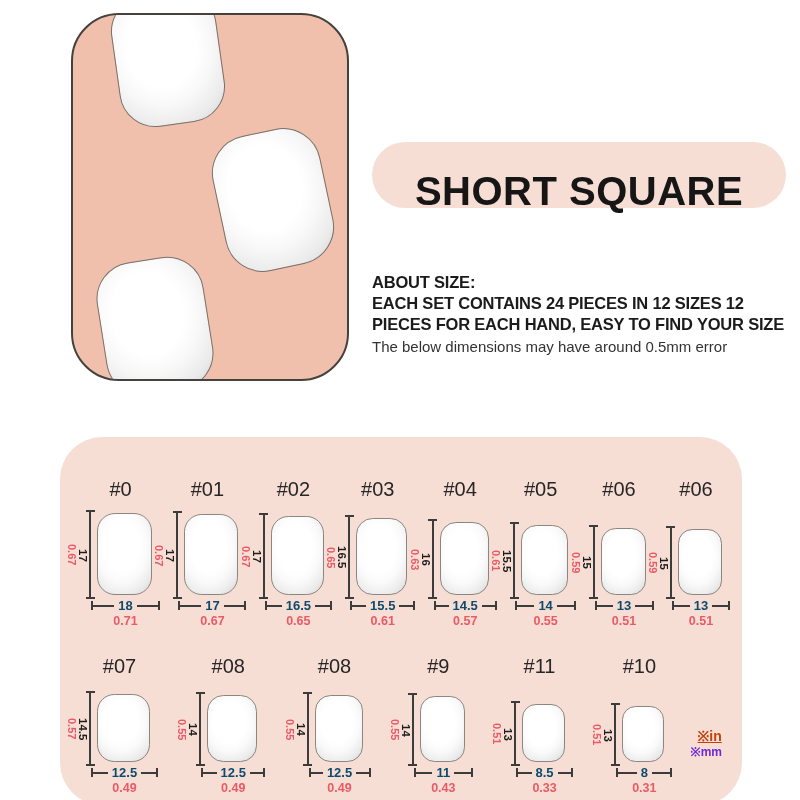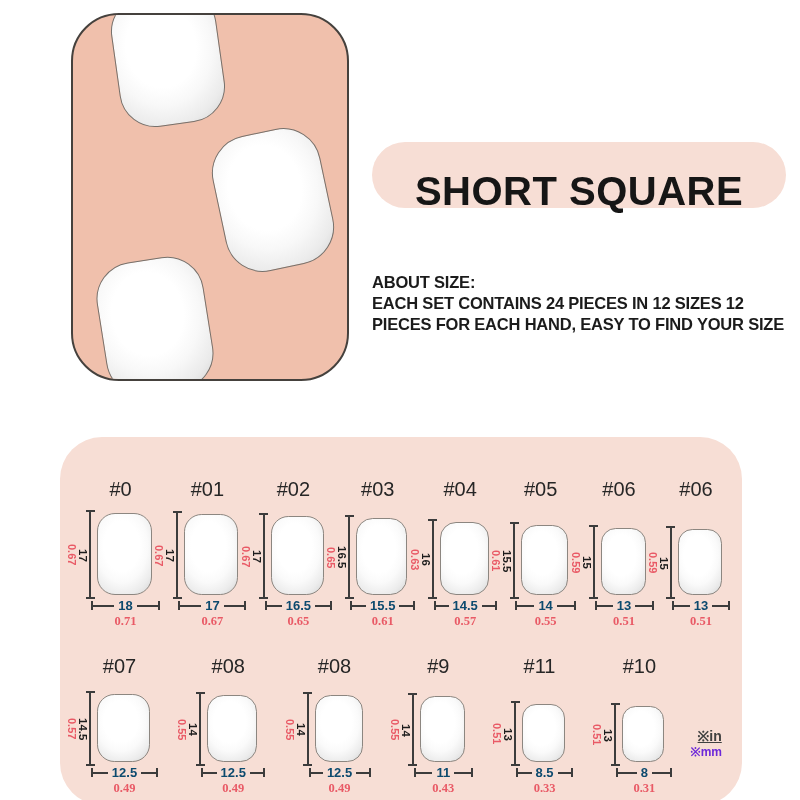--- a/index.html
+++ b/index.html
@@ -49,24 +49,24 @@
   .nail{width:var(--w);height:var(--h);flex:none;border:1.5px solid #8c8680;
         border-radius:calc(var(--w) * .34);
         background:radial-gradient(ellipse 75% 70% at 45% 40%, #ffffff 45%, #fafafa 65%, #ececec 88%, #e0e0e0 100%);}
 
   .wruler{display:flex;align-items:center;width:calc(var(--w) + 16px);margin-right:-8px;margin-top:4px;height:13px;}
   .wseg{flex:1;height:2px;background:#3c3c3c;position:relative;}
   .wseg::before{content:'';position:absolute;top:-3.5px;width:2px;height:9px;background:#3c3c3c;}
   .wseg.l::before{left:0;} .wseg.r::before{right:0;}
   .wmm{font-size:13px;font-weight:700;color:#0c4a6e;padding:0 4px;white-space:nowrap;}
   .win{width:calc(var(--w) + 16px);margin-right:-8px;text-align:center;
-       font-size:12.5px;font-weight:600;color:#e95a66;margin-top:2px;font-family:Liberation Serif, serif;}
+       font-size:12.5px;font-weight:600;color:#e95a66;margin-top:2px;}
 
   .legend{display:flex;flex-direction:column;margin-top:73px;line-height:16px;white-space:nowrap;}
-  .legend .lin{color:#404040;font-size:14px;font-weight:700;padding-left:7px;text-decoration:underline;}
+  .legend .lin{color:#c2410c;font-size:14px;font-weight:700;padding-left:7px;text-decoration:underline;}
   .legend .lmm{color:#6d28d9;font-size:12px;font-weight:700;}
 </style>
 </head>
 <body>
 
 <div class="canvas">
 
   <div class="hero">
     <div class="deco-nail n1"></div>
     <div class="deco-nail n2"></div>
@@ -74,20 +74,21 @@
   </div>
 
   <div class="pill">
     <span class="title">SHORT SQUARE</span>
   </div>
 
   <div class="about">
     <div class="b">ABOUT SIZE:</div>
     <div class="b">EACH SET CONTAINS 24 PIECES IN 12 SIZES 12</div>
     <div class="b">PIECES FOR EACH HAND, EASY TO FIND YOUR SIZE</div>
+    <div class="note">The below dimensions may have around 0.5mm error</div>
   </div>
 
   <div class="panel">
 
     <div class="size-row row1">
 
       <div class="unit" style="--w:53px;--h:80px">
         <div class="unit-label">#0</div>
         <div class="unit-body">
           <span class="vwrap">

